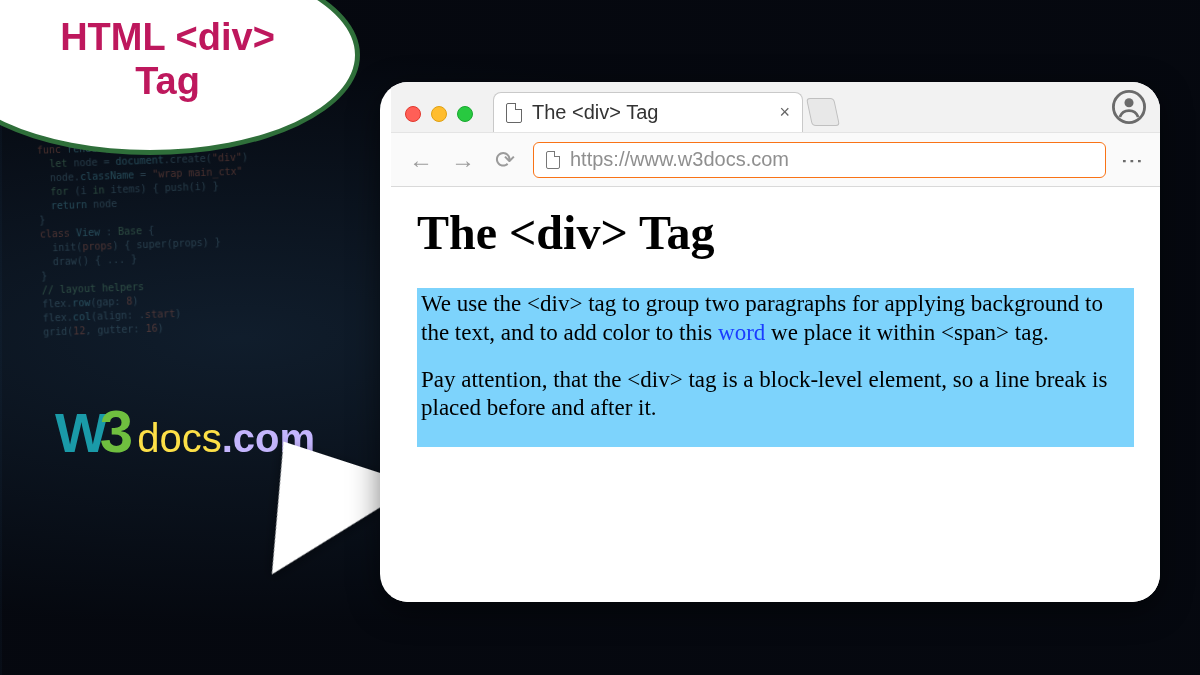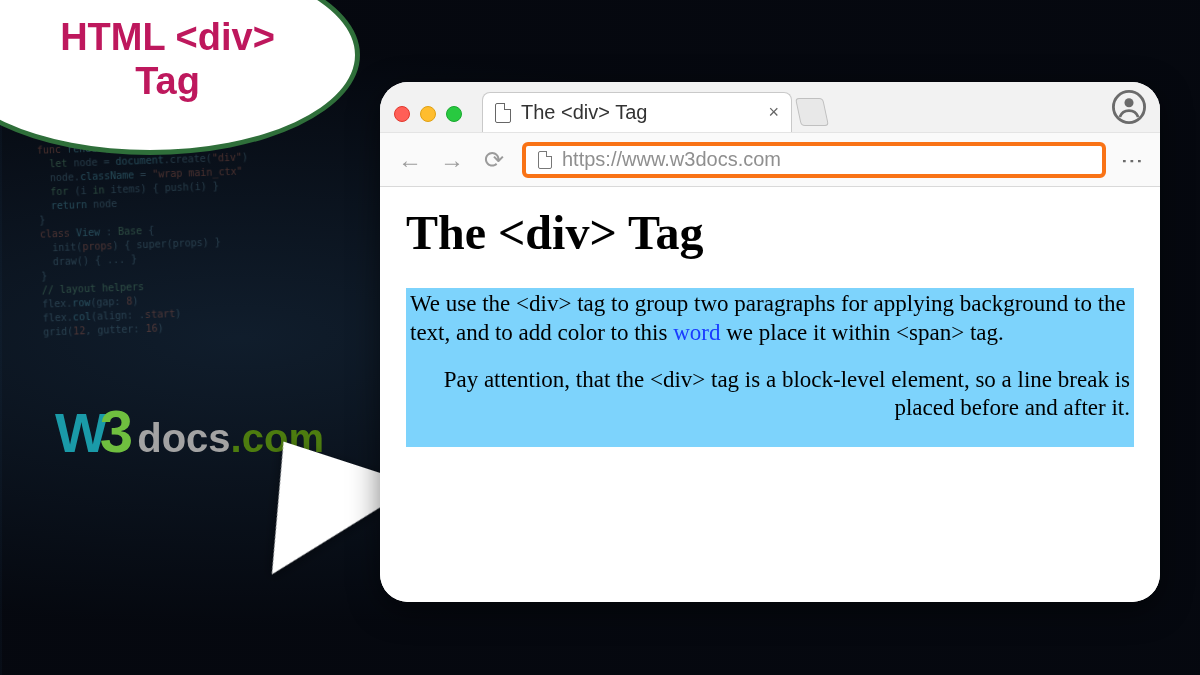--- a/index.html
+++ b/index.html
@@ -58,22 +58,22 @@
     
     .logo {
       position: absolute;
       left: 55px; top: 380px;
       display: flex;
       align-items: baseline;
       font-weight: 900;
     }
     .logo .w { color: #1a9aa8; font-size: 56px; letter-spacing: -4px; font-family: Arial Black, Arial, sans-serif; }
     .logo .three { color: #6fbf3f; font-size: 60px; font-family: Arial Black, Arial, sans-serif; margin-left: -4px; }
-    .logo .docs { color: #a3a3a3; font-size: 40px; font-weight: 700; margin-left: 4px; margin-top: 36px; }
-    .logo .com { color: #4d7c0f; font-size: 40px; font-weight: 700; }
+    .logo .docs { color: #fde047; font-size: 40px; font-weight: 400; margin-left: 4px; margin-top: 36px; }
+    .logo .com { color: #c4b5fd; font-size: 40px; font-weight: 700; }
 
     
     .pointer {
       position: absolute;
       left: 260px; top: 460px;
       width: 0; height: 0;
       border-left: 30px solid transparent;
       border-right: 110px solid transparent;
       border-top: 130px solid #fff;
       transform: rotate(18deg);
@@ -84,20 +84,21 @@
     .browser {
       position: absolute;
       left: 380px; top: 82px;
       width: 780px; height: 520px;
       background: #fff;
       border-radius: 28px;
       box-shadow: 0 8px 30px rgba(0,0,0,0.5);
       overflow: hidden;
       display: flex;
       flex-direction: column;
+      padding-left: 11px;
     }
     .chrome-top {
       background: #f2f2f2;
       border-bottom: 1px solid #d9d9d9;
     }
     .tab-row {
       display: flex;
       align-items: flex-end;
       height: 50px;
       padding: 8px 14px 0 14px;
@@ -153,21 +154,21 @@
       gap: 14px;
       background: #fafafa;
       border-top: 1px solid #e4e4e4;
     }
     .nav-btn {
       color: #9b9b9b; font-size: 24px; width: 28px; text-align: center;
     }
     .addr-bar {
       flex: 1;
       height: 36px;
-      border: 4px solid #f97316;
+      border: 1px solid #f97316;
       border-radius: 6px;
       background: #fff;
       display: flex; align-items: center;
       padding: 0 12px; gap: 10px;
       color: #8f8f8f;
       font-size: 20px;
     }
     .addr-bar .page-icon {
       width: 14px; height: 18px;
       border: 1.5px solid #777; border-radius: 2px;
@@ -199,21 +200,21 @@
     }
     .green-box {
       background: #7dd3fc;
       padding: 2px 4px 8px 4px;
       font-family: 'Times New Roman', serif;
       font-size: 23px;
       color: #000;
       line-height: 1.25;
     }
     .green-box p { margin-bottom: 18px; }
-    .green-box p:last-child { margin-bottom: 16px; text-align: right; }
+    .green-box p:last-child { margin-bottom: 16px; }
     .blue-word { color: #1a3cff; }
   </style>
 </head>
 <body>
 
 <div class="code-bg"></div>
 <div class="code-lines"><span class="r">func</span> <span class="c">render</span>() {
   <span class="g">let</span> node = <span class="c">document</span>.create(<span class="r">"div"</span>)
   node.<span class="c">className</span> = <span class="r">"wrap main_ctx"</span>
   <span class="g">for</span> (i <span class="g">in</span> items) { push(i) }

